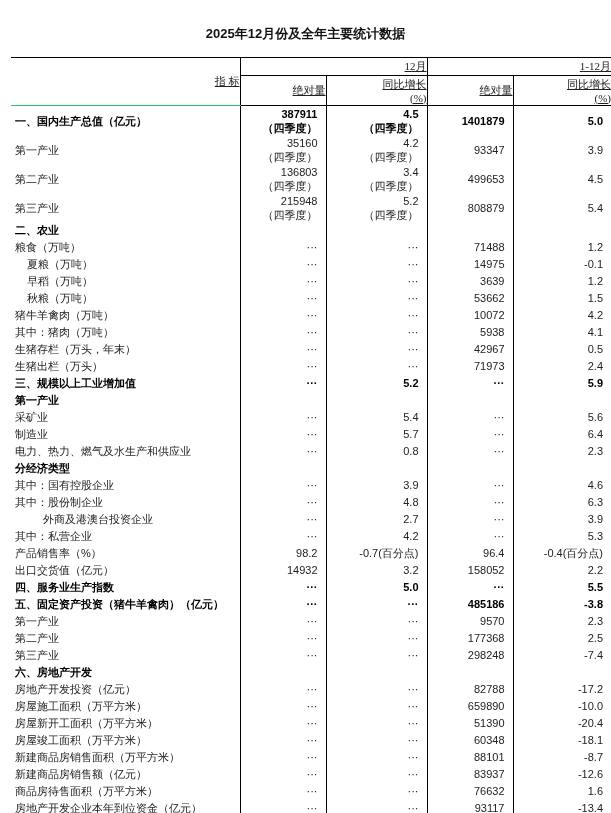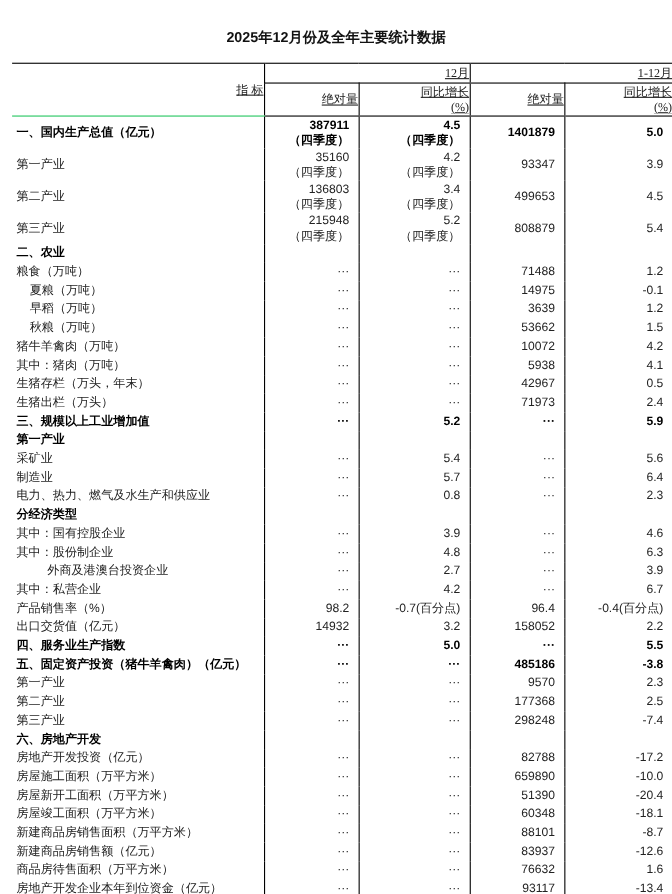--- a/index.html
+++ b/index.html
@@ -238,21 +238,21 @@
         <td class="num vl">···</td>
         <td class="num vl">2.7</td>
         <td class="num vl">···</td>
         <td class="num vl">3.9</td>
       </tr>
     <tr class="r1">
         <td class="lbl">其中：私营企业</td>
         <td class="num vl">···</td>
         <td class="num vl">4.2</td>
         <td class="num vl">···</td>
-        <td class="num vl">6.7</td>
+        <td class="num vl">5.3</td>
       </tr>
     <tr class="r1">
         <td class="lbl">产品销售率（%）</td>
         <td class="num vl">98.2</td>
         <td class="num vl">-0.7(百分点)</td>
         <td class="num vl">96.4</td>
         <td class="num vl">-0.4(百分点)</td>
       </tr>
     <tr class="r1">
         <td class="lbl">出口交货值（亿元）</td>

